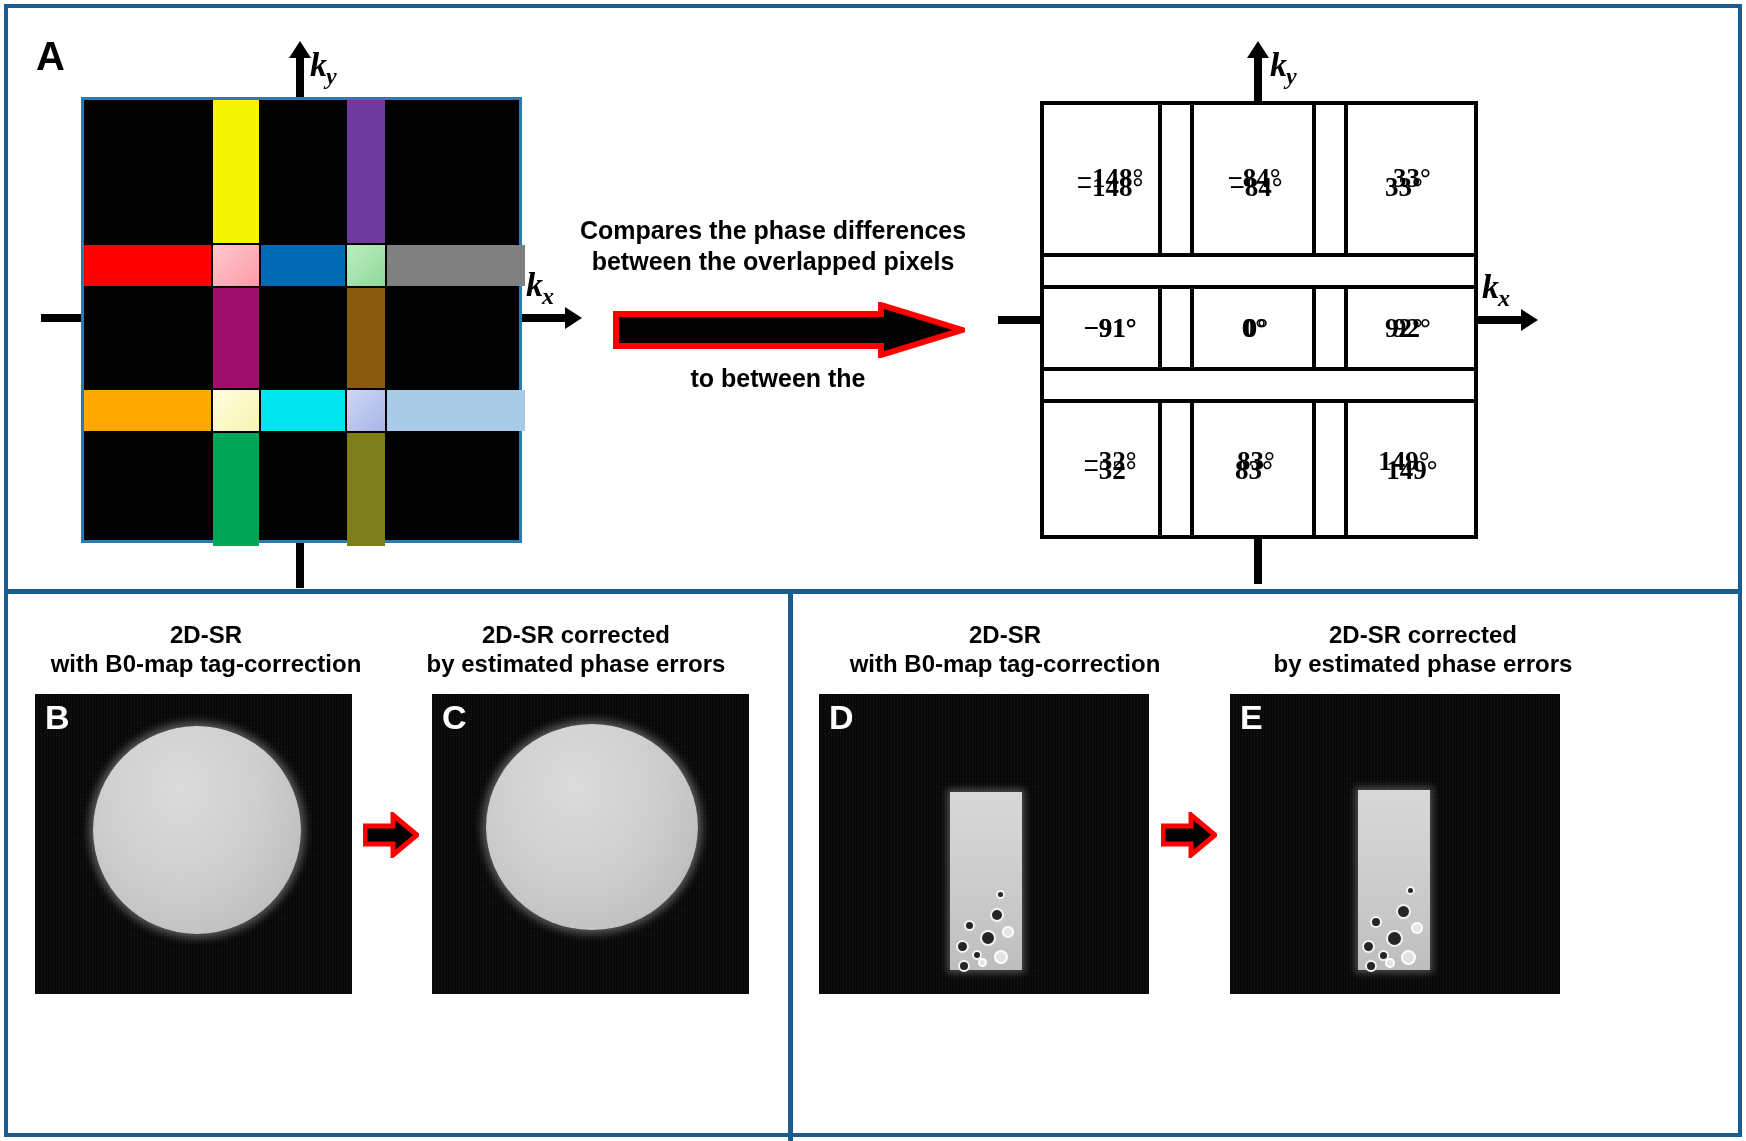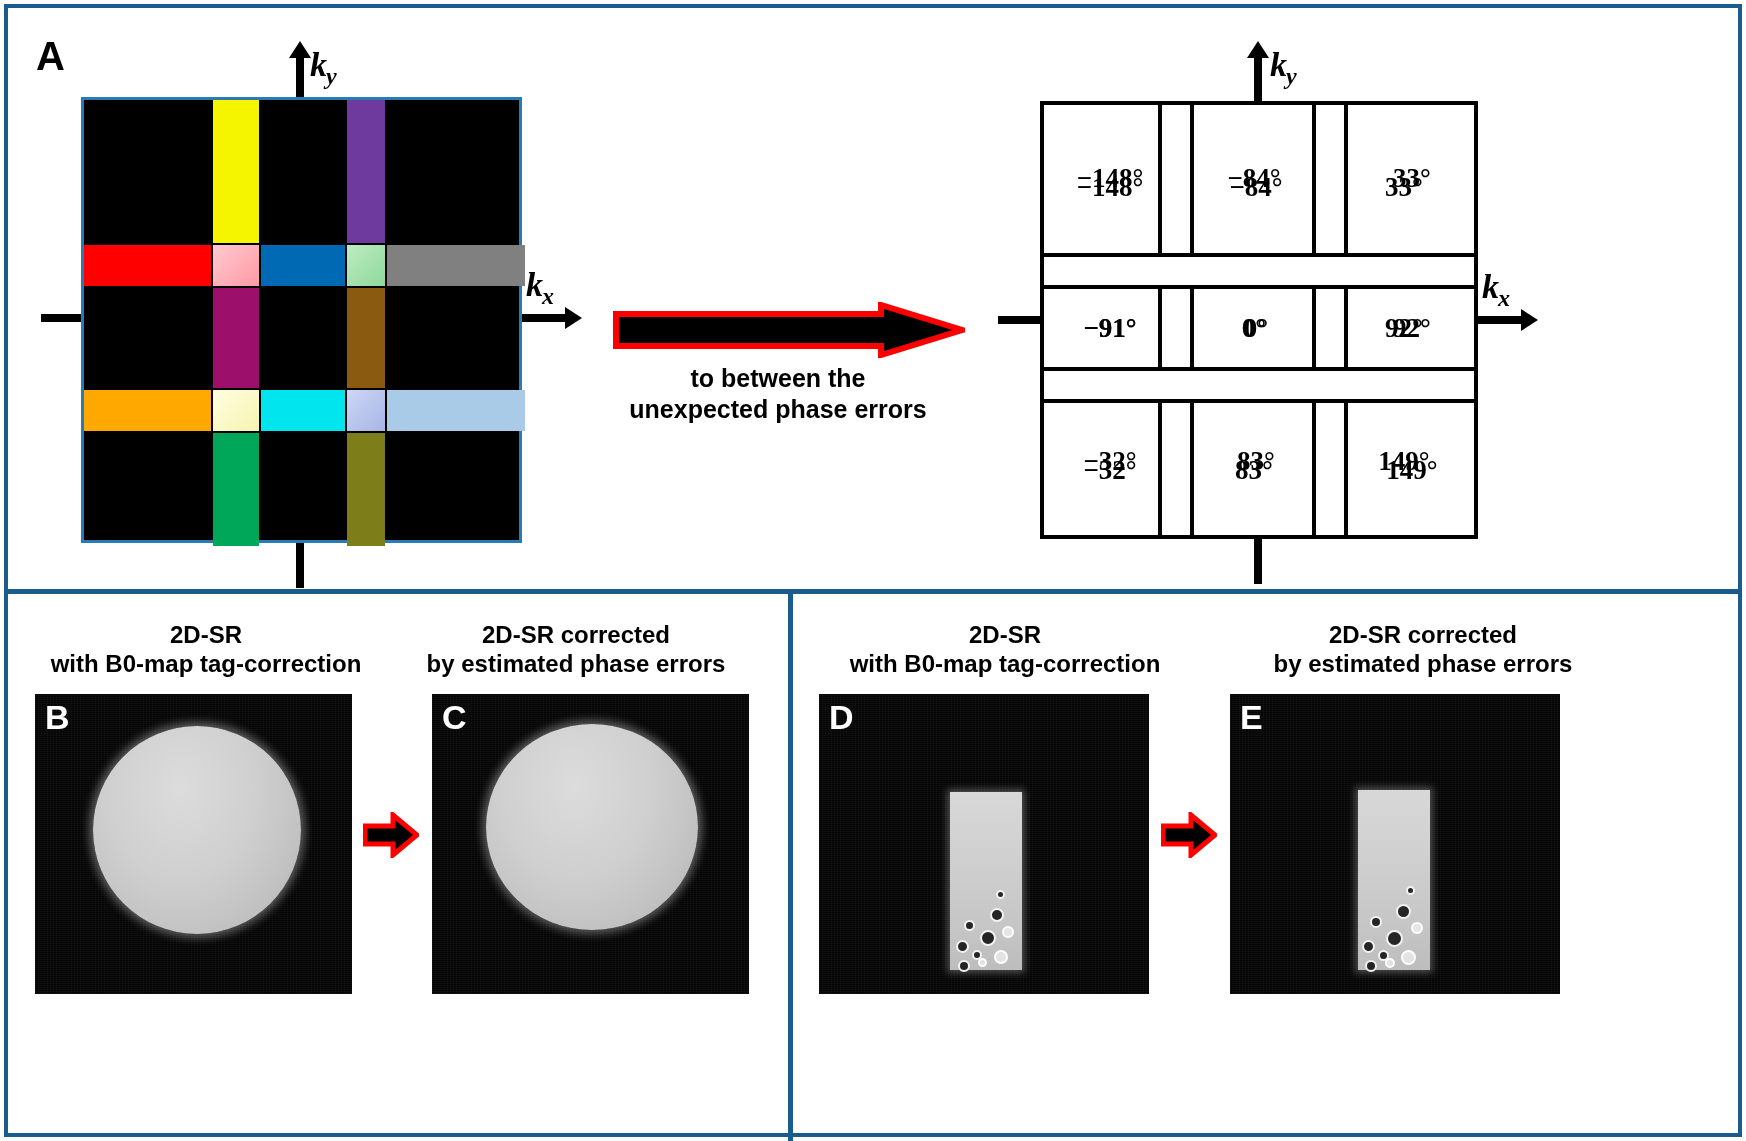--- a/index.html
+++ b/index.html
@@ -218,30 +218,33 @@
       <div class="kcell" style="left:263px; top:145px; width:38px; height:41px; background:linear-gradient(135deg,#bdecc0,#8fd99a);"></div>
       <div class="kcell" style="left:303px; top:145px; width:138px; height:41px; background:#808080;"></div>
 
       <div class="kcell" style="left:0px; top:290px; width:127px; height:41px; background:#ffa900;"></div>
       <div class="kcell" style="left:129px; top:290px; width:46px; height:41px; background:linear-gradient(135deg,#ffffe0,#f7f3b0);"></div>
       <div class="kcell" style="left:177px; top:290px; width:84px; height:41px; background:#00e5ee;"></div>
       <div class="kcell" style="left:263px; top:290px; width:38px; height:41px; background:linear-gradient(135deg,#cdd6f5,#a8b6e6);"></div>
       <div class="kcell" style="left:303px; top:290px; width:138px; height:41px; background:#a9cbe8;"></div>
     </div>
 
+    <div class="center-text" id="center-top">
+      <div>Compares the phase differences</div>
+      <div>between the overlapped pixels</div>
+    </div>
 
     <div class="big-arrow-wrap">
       <svg width="352" height="56" viewBox="0 0 352 56">
         <polygon points="3,12 268,12 268,3 349,28 268,53 268,44 3,44" fill="#000000" stroke="#ff0000" stroke-width="6" stroke-linejoin="miter"></polygon>
       </svg>
     </div>
 
     <div class="center-text" id="center-bottom">
       <div>to between the</div>
-      <div>unexpected phase errors</div>
     </div>
 
     <div class="axis-line" style="left:1246px; top:48px; width:8px; height:45px;"></div>
     <div class="arrowhead-up" style="left:1239px; top:33px;"></div>
     <div class="axis-label" style="left:1262px; top:38px; font-size:34px;">
       k<span style="font-size:24px; position:relative; top:8px; left:-1px;">y</span>
     </div>
     <div class="axis-line" style="left:1246px; top:531px; width:8px; height:45px;"></div>
 
     <div class="axis-line" style="left:990px; top:308px; width:42px; height:8px;"></div>

